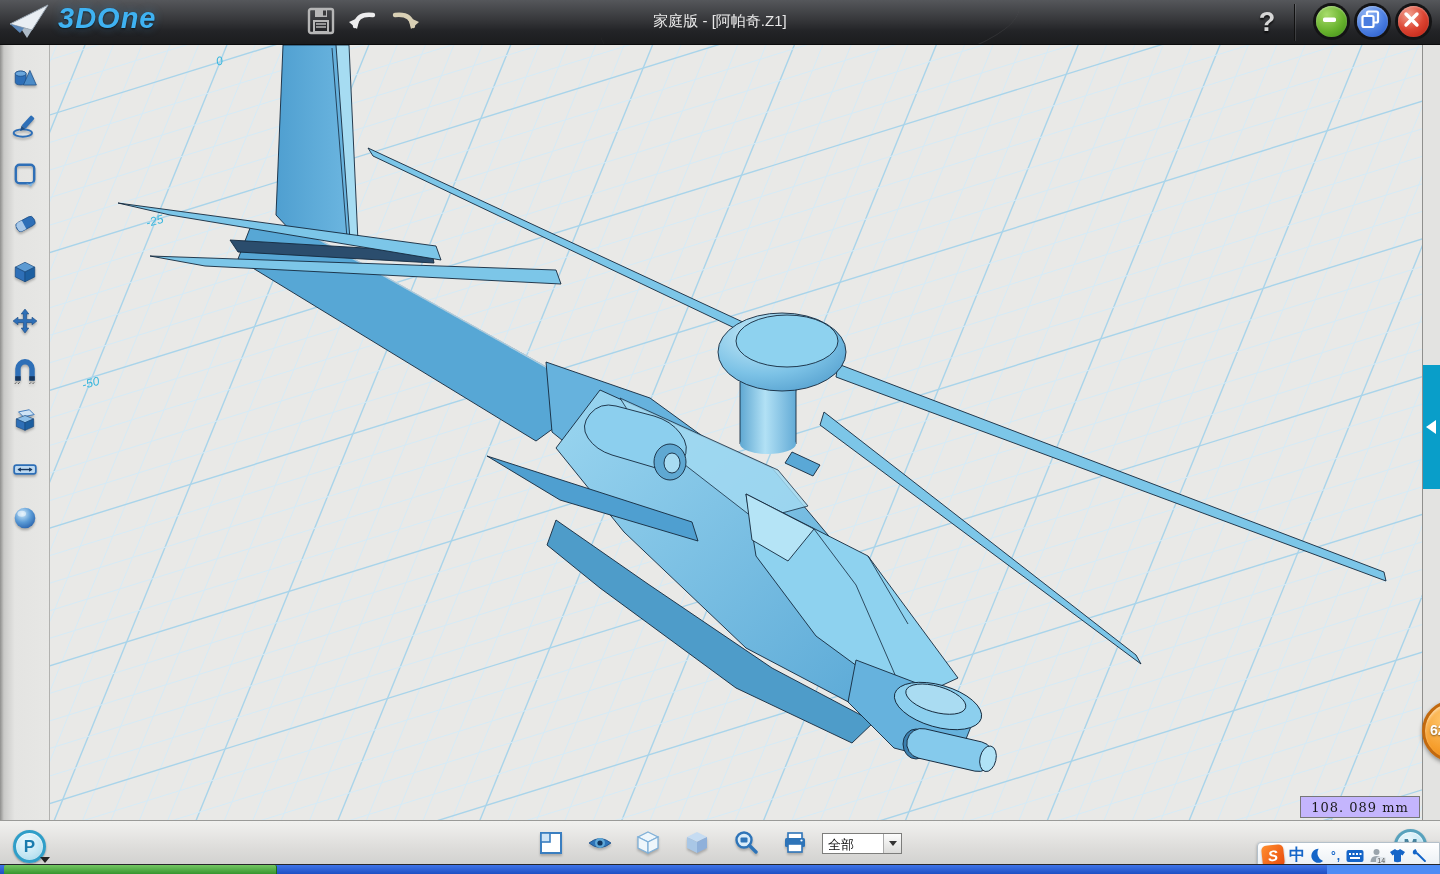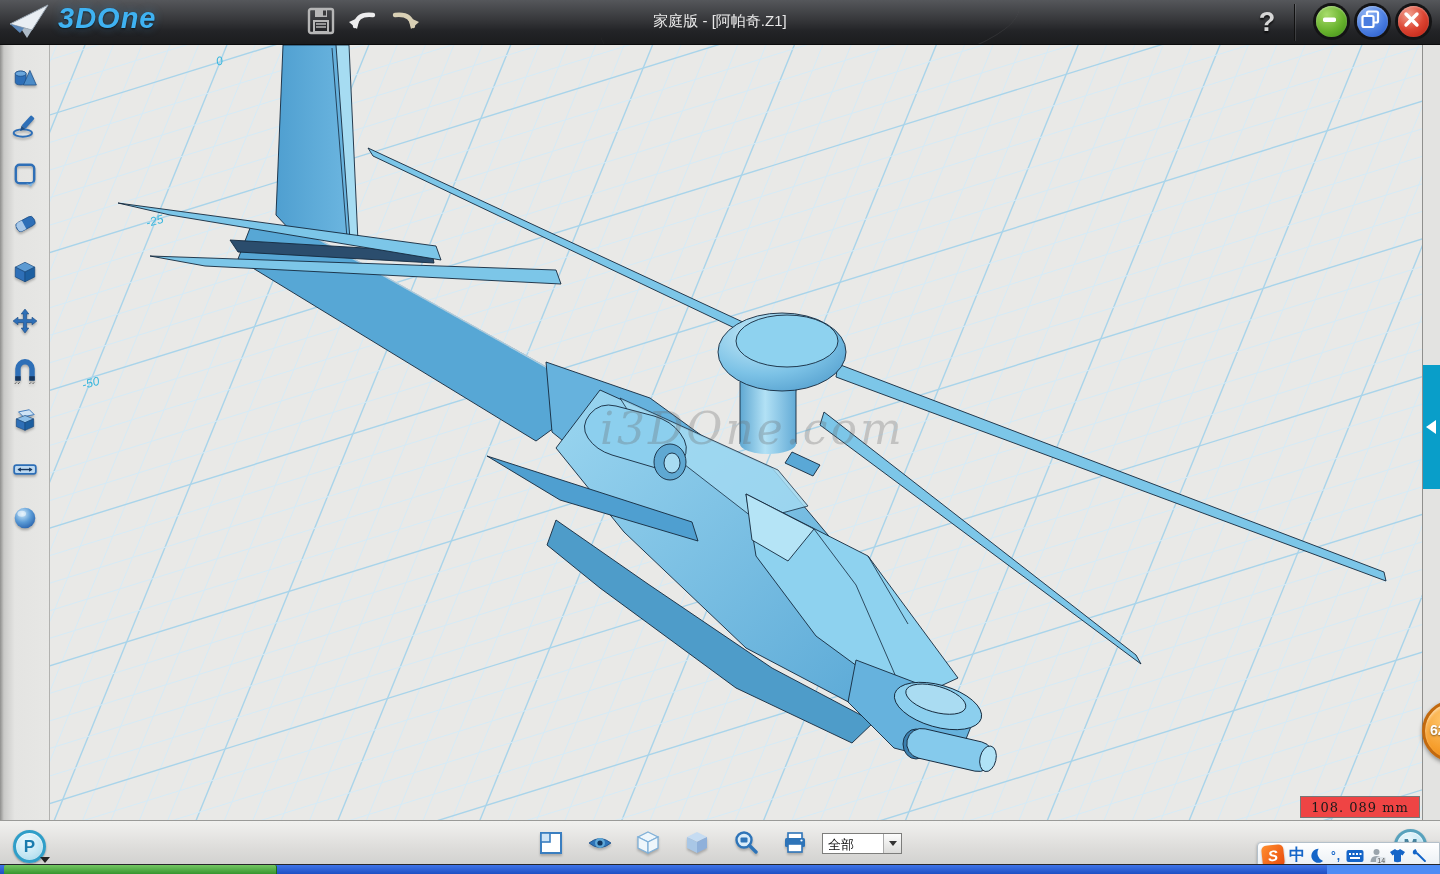--- a/index.html
+++ b/index.html
@@ -34,21 +34,21 @@
     display:flex; align-items:center; justify-content:center; }
   .tool svg { filter:drop-shadow(0 2px 1px rgba(0,0,0,.25)); }
 
   
   .viewport { position:absolute; left:50px; top:45px; width:1372px; height:775px; background:#e9e9e7; overflow:hidden; }
   #scene { position:absolute; left:0; top:0; width:100%; height:100%; }
   .grid-label { position:absolute; color:#38b6dd; font-size:12px; font-style:italic; transform:rotate(-15deg); }
   .watermark { position:absolute; left:550px; top:358px; font-family:"DejaVu Serif", serif; font-style:italic;
     font-size:44px; letter-spacing:3px; color:rgba(105,105,105,.30); }
   .measure-box { position:absolute; left:1250px; top:751px; width:120px; height:22px;
-    background:#ef4444; border:1px solid #777; display:flex; align-items:center; justify-content:center;
+    background:#c4b5fd; border:1px solid #777; display:flex; align-items:center; justify-content:center;
     font-family:"DejaVu Serif", serif; font-size:13px; color:#1a1a1a; letter-spacing:1px; }
 
   
   .right-rail { position:absolute; left:1422px; top:45px; width:18px; height:775px; background:#e3e3e1;
     border-left:1px solid #8f8f8d; z-index:10; }
   .collapse-tab { position:absolute; left:0; top:320px; width:18px; height:124px; background:#099ec9;
     border:none; cursor:pointer; }
   .collapse-arrow { position:absolute; left:3px; top:55px; width:0; height:0;
     border-top:7px solid transparent; border-bottom:7px solid transparent; border-right:10px solid #fff; }
   .notif-badge { position:absolute; left:-1px; top:655px; width:62px; height:62px; border-radius:50%;
@@ -433,21 +433,20 @@
       <ellipse cx="768" cy="444" rx="28" ry="10" fill="url(#mastG)" stroke="none"></ellipse>
       <ellipse cx="782" cy="352" rx="64" ry="39" fill="url(#hubG)"></ellipse>
       <ellipse cx="787" cy="341" rx="51" ry="26" fill="#8ed2ef"></ellipse>
     </g>
   </svg>
 
   <span class="grid-label" style="left:166px; top:9px">0</span>
   <span class="grid-label" style="left:96px; top:169px">-25</span>
   <span class="grid-label" style="left:32px; top:331px">-50</span>
 
-  <span class="watermark">i3DOne.com</span>
 
   <div class="measure-box">108. 089 mm</div>
 </main>
 
 <div class="right-rail">
   <button class="collapse-tab">
     <i class="collapse-arrow"></i>
   </button>
   <div class="notif-badge">
     <span>62</span>

